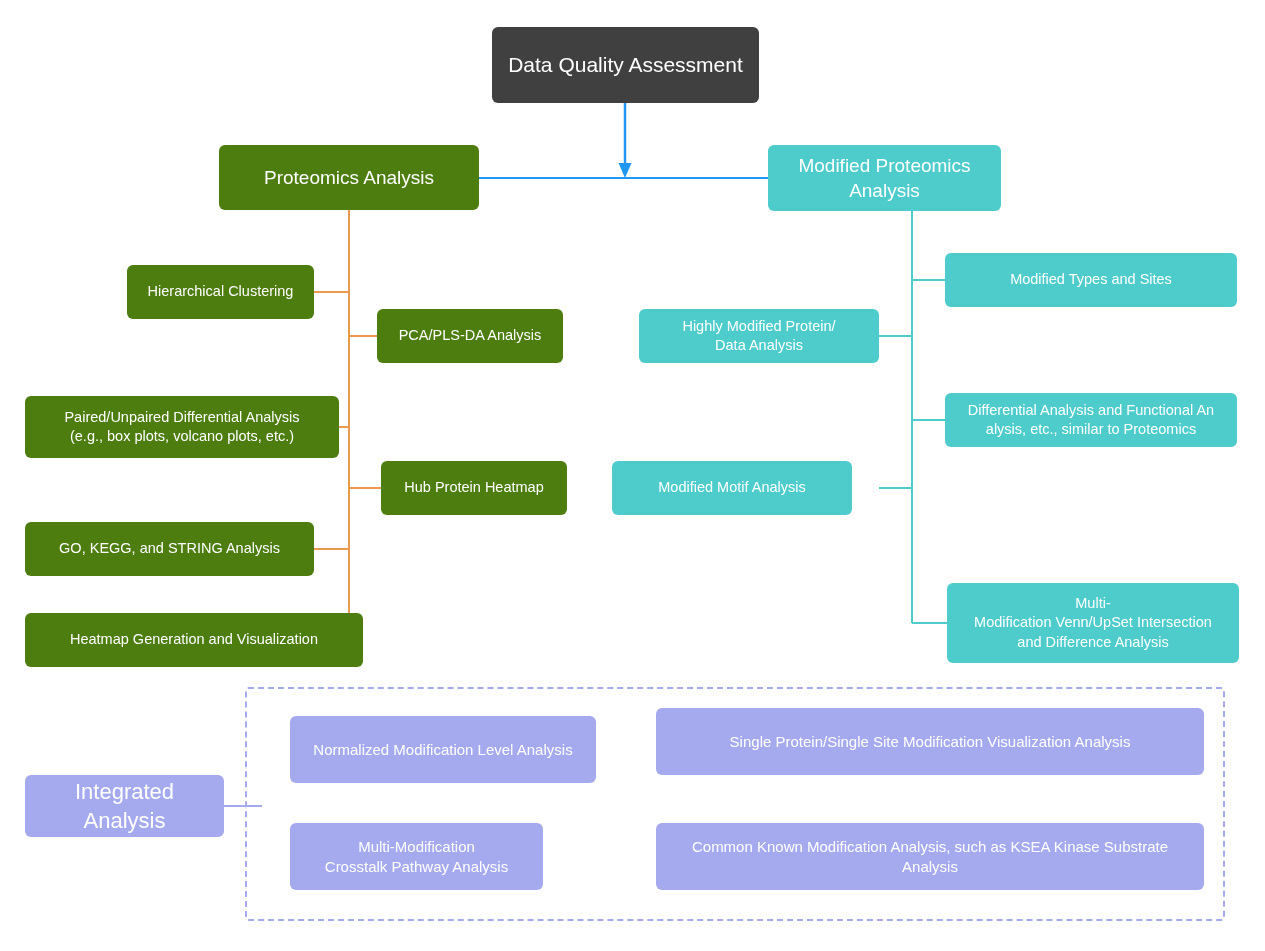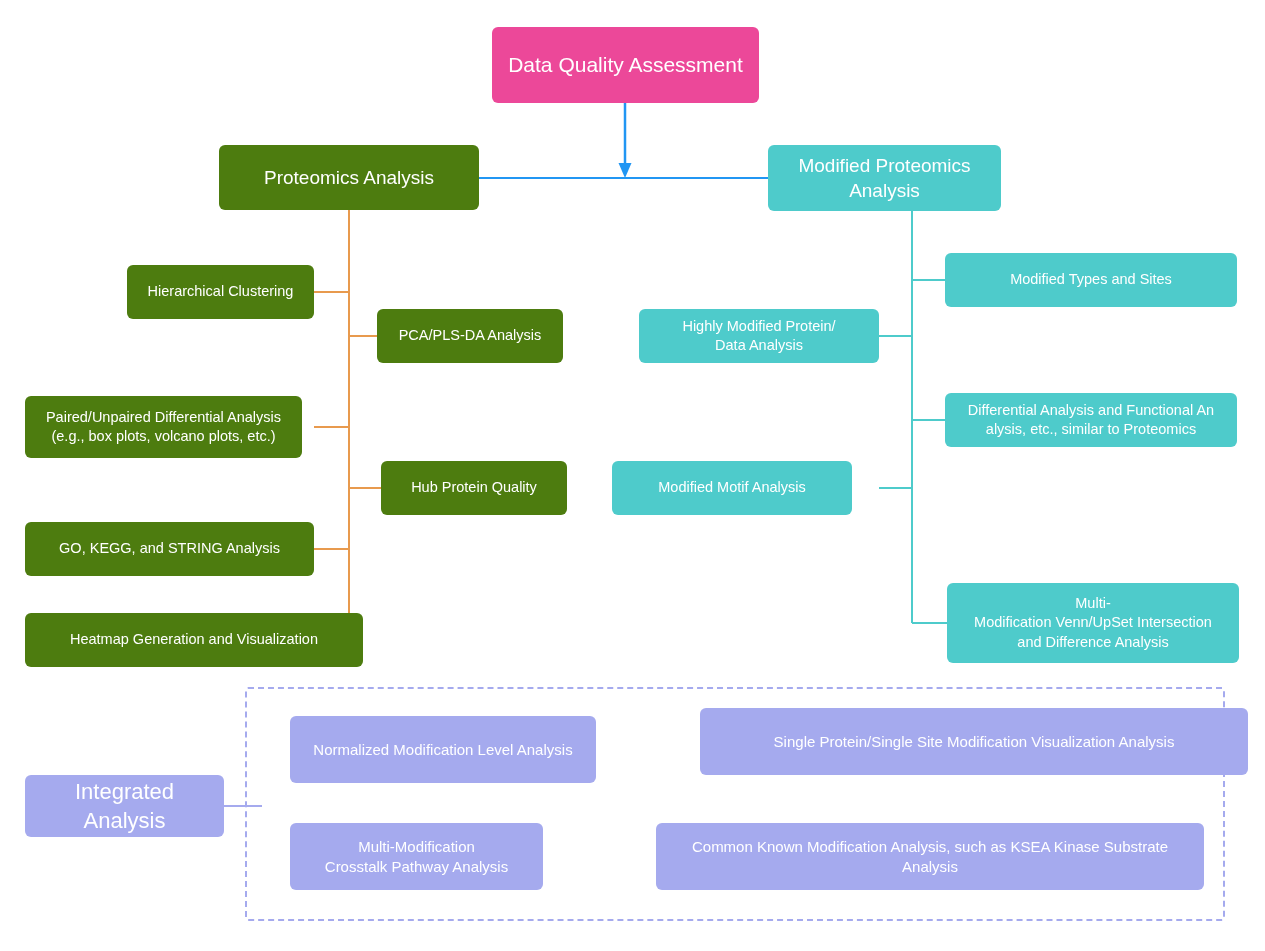--- a/index.html
+++ b/index.html
@@ -25,21 +25,21 @@
     color: #ffffff;
     display: flex;
     align-items: center;
     justify-content: center;
     text-align: center;
     line-height: 1.32;
     padding: 4px 10px;
     white-space: pre-line;
     z-index: 3;
   }
-  .node.blue   { background: #ec4899; }
+  .node.blue   { background: #404040; }
   .node.orange { background: #4d7c0f; }
   .node.teal   { background: #4ecbcb; }
   .node.purple { background: #a5aaee; }
 
   .t-root   { font-size: 21px; }
   .t-branch { font-size: 19px; }
   .t-leaf   { font-size: 14.5px; }
   .t-int    { font-size: 22px; }
   .t-pleaf  { font-size: 15px; }
   .dash-box {
@@ -101,24 +101,24 @@
   <div class="node blue t-root" style="left:492px; top:27px; width:267px; height:76px;">Data Quality Assessment</div>
 
   <div class="node orange t-branch" style="left:219px; top:145px; width:260px; height:65px;">Proteomics Analysis</div>
 
   <div class="node teal t-branch" style="left:768px; top:145px; width:233px; height:66px;">Modified Proteomics Analysis</div>
 
   <div class="node orange t-leaf" style="left:127px; top:265px; width:187px; height:54px;">Hierarchical Clustering</div>
 
   <div class="node orange t-leaf" style="left:377px; top:309px; width:186px; height:54px;">PCA/PLS-DA Analysis</div>
 
-  <div class="node orange t-leaf" style="left:25px; top:396px; width:277px; height:62px;">Paired/Unpaired Differential Analysis
+  <div class="node orange t-leaf" style="left:25px; top:396px; width:314px; height:62px;">Paired/Unpaired Differential Analysis
 (e.g., box plots, volcano plots, etc.)</div>
 
-  <div class="node orange t-leaf" style="left:381px; top:461px; width:186px; height:54px;">Hub Protein Quality</div>
+  <div class="node orange t-leaf" style="left:381px; top:461px; width:186px; height:54px;">Hub Protein Heatmap</div>
 
   <div class="node orange t-leaf" style="left:25px; top:522px; width:289px; height:54px;">GO, KEGG, and STRING Analysis</div>
 
   <div class="node orange t-leaf" style="left:25px; top:613px; width:338px; height:54px;">Heatmap Generation and Visualization</div>
 
   <div class="node teal t-leaf" style="left:945px; top:253px; width:292px; height:54px;">Modified Types and Sites</div>
 
   <div class="node teal t-leaf" style="left:639px; top:309px; width:240px; height:54px;">Highly Modified Protein/
 Data Analysis</div>
 
@@ -128,21 +128,21 @@
   <div class="node teal t-leaf" style="left:612px; top:461px; width:240px; height:54px;">Modified Motif Analysis</div>
 
   <div class="node teal t-leaf" style="left:947px; top:583px; width:292px; height:80px;">Multi-
 Modification Venn/UpSet Intersection
 and Difference Analysis</div>
 
   <div class="node purple t-int" style="left:25px; top:775px; width:199px; height:62px;">Integrated Analysis</div>
 
   <div class="node purple t-pleaf" style="left:290px; top:716px; width:306px; height:67px;">Normalized Modification Level Analysis</div>
 
-  <div class="node purple t-pleaf" style="left:656px; top:708px; width:548px; height:67px;margin-left:44px;">Single Protein/Single Site Modification Visualization Analysis</div>
+  <div class="node purple t-pleaf" style="left:656px; top:708px; width:548px; height:67px;">Single Protein/Single Site Modification Visualization Analysis</div>
 
   <div class="node purple t-pleaf" style="left:290px; top:823px; width:253px; height:67px;">Multi-Modification
 Crosstalk Pathway Analysis</div>
 
   <div class="node purple t-pleaf" style="left:656px; top:823px; width:548px; height:67px;">Common Known Modification Analysis, such as KSEA Kinase Substrate
 Analysis</div>
 
 </div>
 
 </body></html>

